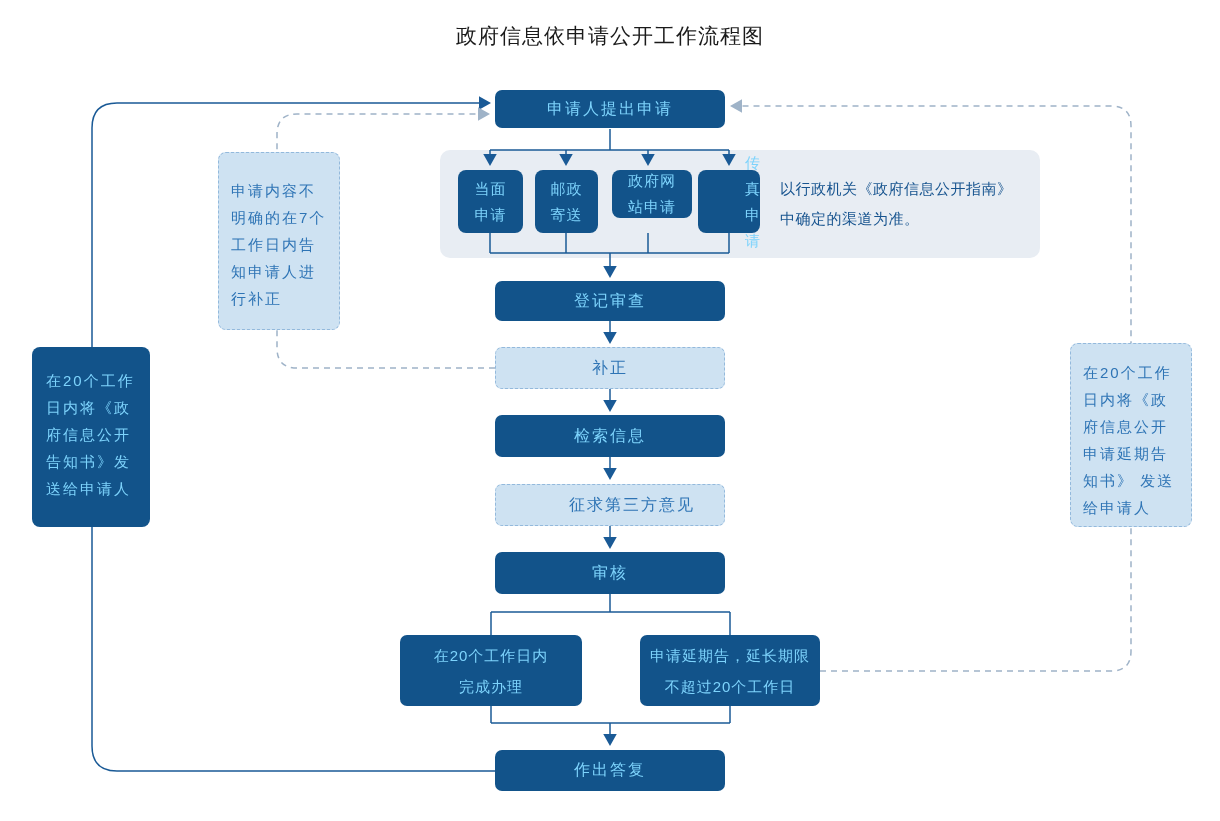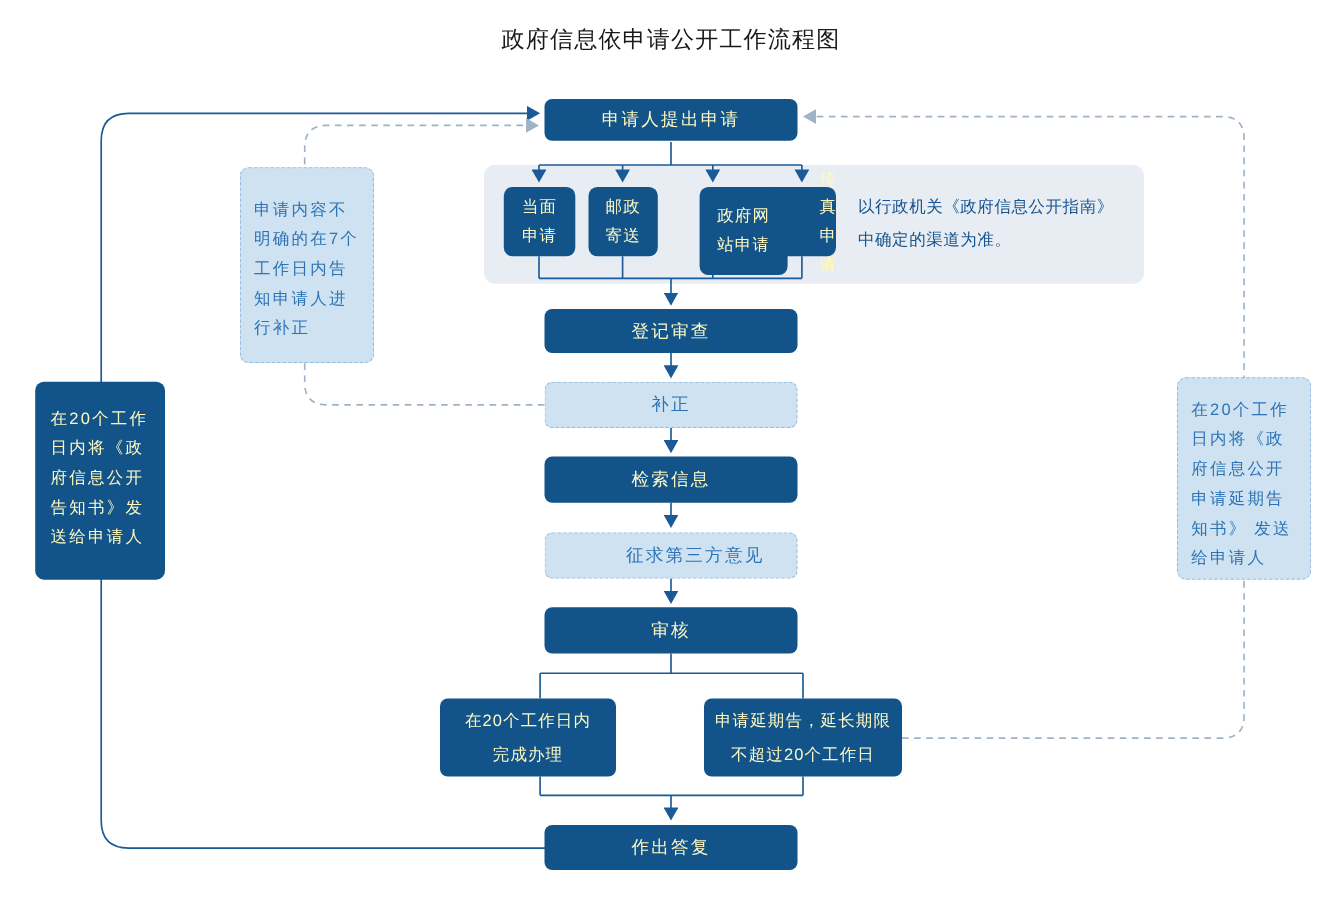--- a/index.html
+++ b/index.html
@@ -12,45 +12,45 @@
     position:absolute;left:0;top:22px;width:1220px;text-align:center;
     font-size:21px;font-weight:normal;color:#1a1a1a;letter-spacing:1px;
   }
   #connector-layer{position:absolute;left:0;top:0;z-index:1;}
   #channels-panel{
     position:absolute;left:440px;top:150px;width:600px;height:108px;
     background:#e8edf3;border-radius:10px;z-index:0;
   }
   .node{position:absolute;z-index:2;display:flex;align-items:center;justify-content:center;
     text-align:center;box-sizing:border-box;white-space:pre-line;}
-  .dark{background:#12538a;color:#fef9c3;border-radius:7px;}
+  .dark{background:#12538a;color:#7dd3fc;border-radius:7px;}
   .light{background:#cee2f2;color:#2e74b5;border:1px dashed #93b9dc;border-radius:7px;}
   .main{font-size:16px;letter-spacing:2px;}
   .chan{font-size:15px;line-height:26px;letter-spacing:1px;border-radius:8px;}
   .branch{font-size:15px;line-height:31px;letter-spacing:1px;}
   .side{display:block;text-align:left;font-size:15px;line-height:27px;letter-spacing:2px;border-radius:8px;}
 
   #node-submit{left:495px;top:90px;width:230px;height:38px;}
   #node-register{left:495px;top:281px;width:230px;height:40px;}
   #node-supplement{left:495px;top:347px;width:230px;height:42px;}
   #node-search{left:495px;top:415px;width:230px;height:42px;}
   #node-third-party{left:495px;top:484px;width:230px;height:42px;padding-left:44px;}
   #node-review{left:495px;top:552px;width:230px;height:42px;}
   #node-reply{left:495px;top:750px;width:230px;height:41px;}
 
   #node-ch1{left:458px;top:170px;width:65px;height:63px;}
   #node-ch2{left:535px;top:170px;width:63px;height:63px;}
-  #node-ch3{left:636px;top:170px;width:80px;height:80px;}
+  #node-ch3{left:612px;top:170px;width:80px;height:48px;}
   #node-ch4{left:698px;top:170px;width:62px;height:63px;padding-left:48px;}
   #channel-note{
     position:absolute;left:780px;top:174px;width:252px;z-index:2;
     color:#17548f;font-size:15px;line-height:30px;white-space:pre-line;letter-spacing:0.5px;
   }
 
-  #node-complete{left:400px;top:635px;width:160px;height:71px;text-align:center;}
+  #node-complete{left:400px;top:635px;width:182px;height:71px;text-align:center;}
   #node-extend{left:640px;top:635px;width:180px;height:71px;}
 
   #note-left{left:32px;top:347px;width:118px;height:180px;padding:20px 14px;}
   #note-supplement{left:218px;top:152px;width:122px;height:178px;padding:24px 12px;}
   #note-right{left:1070px;top:343px;width:122px;height:184px;padding:15px 12px;}
 </style>
 </head>
 <body>
 
 <div id="title">政府信息依申请公开工作流程图</div>

